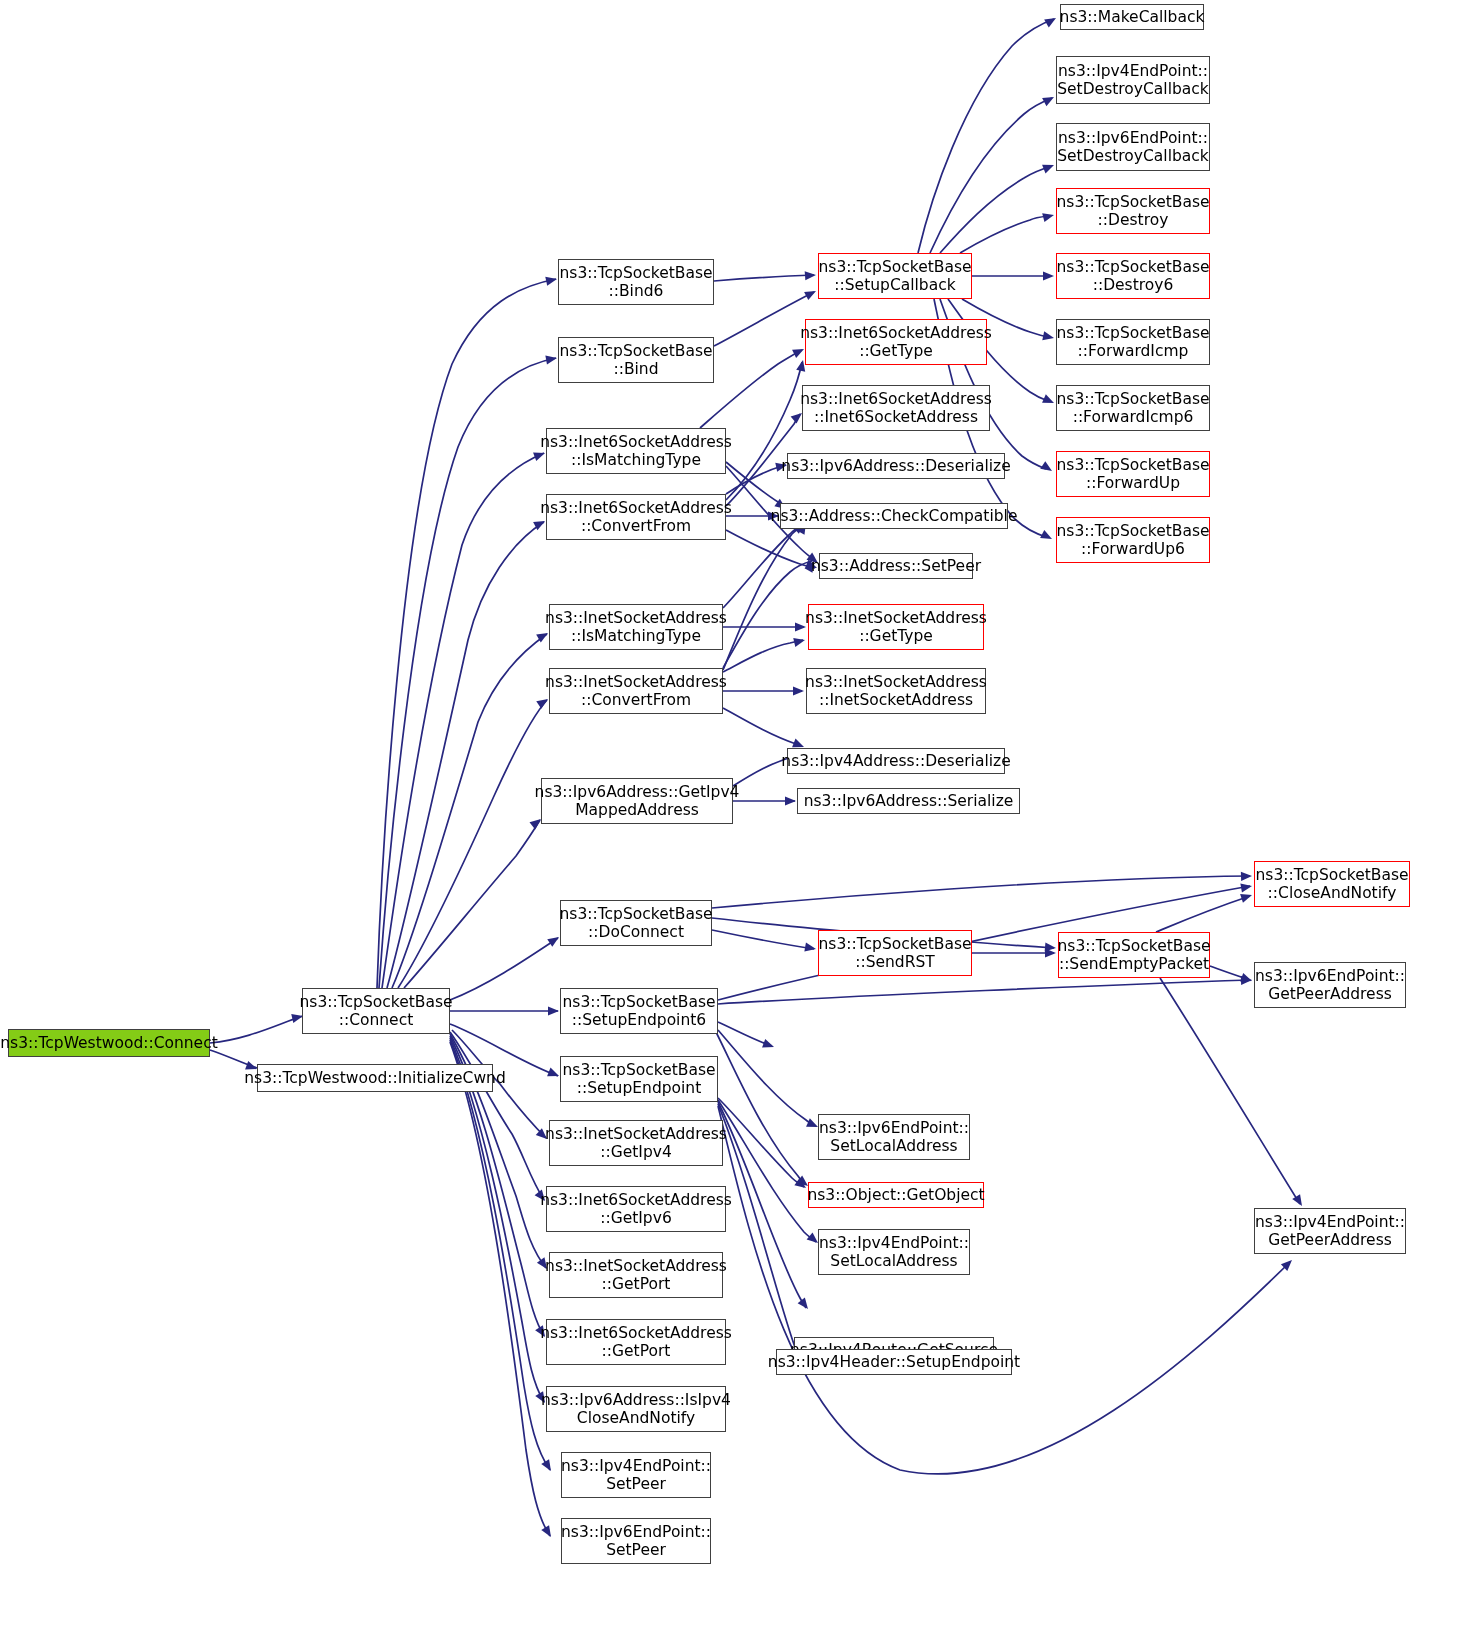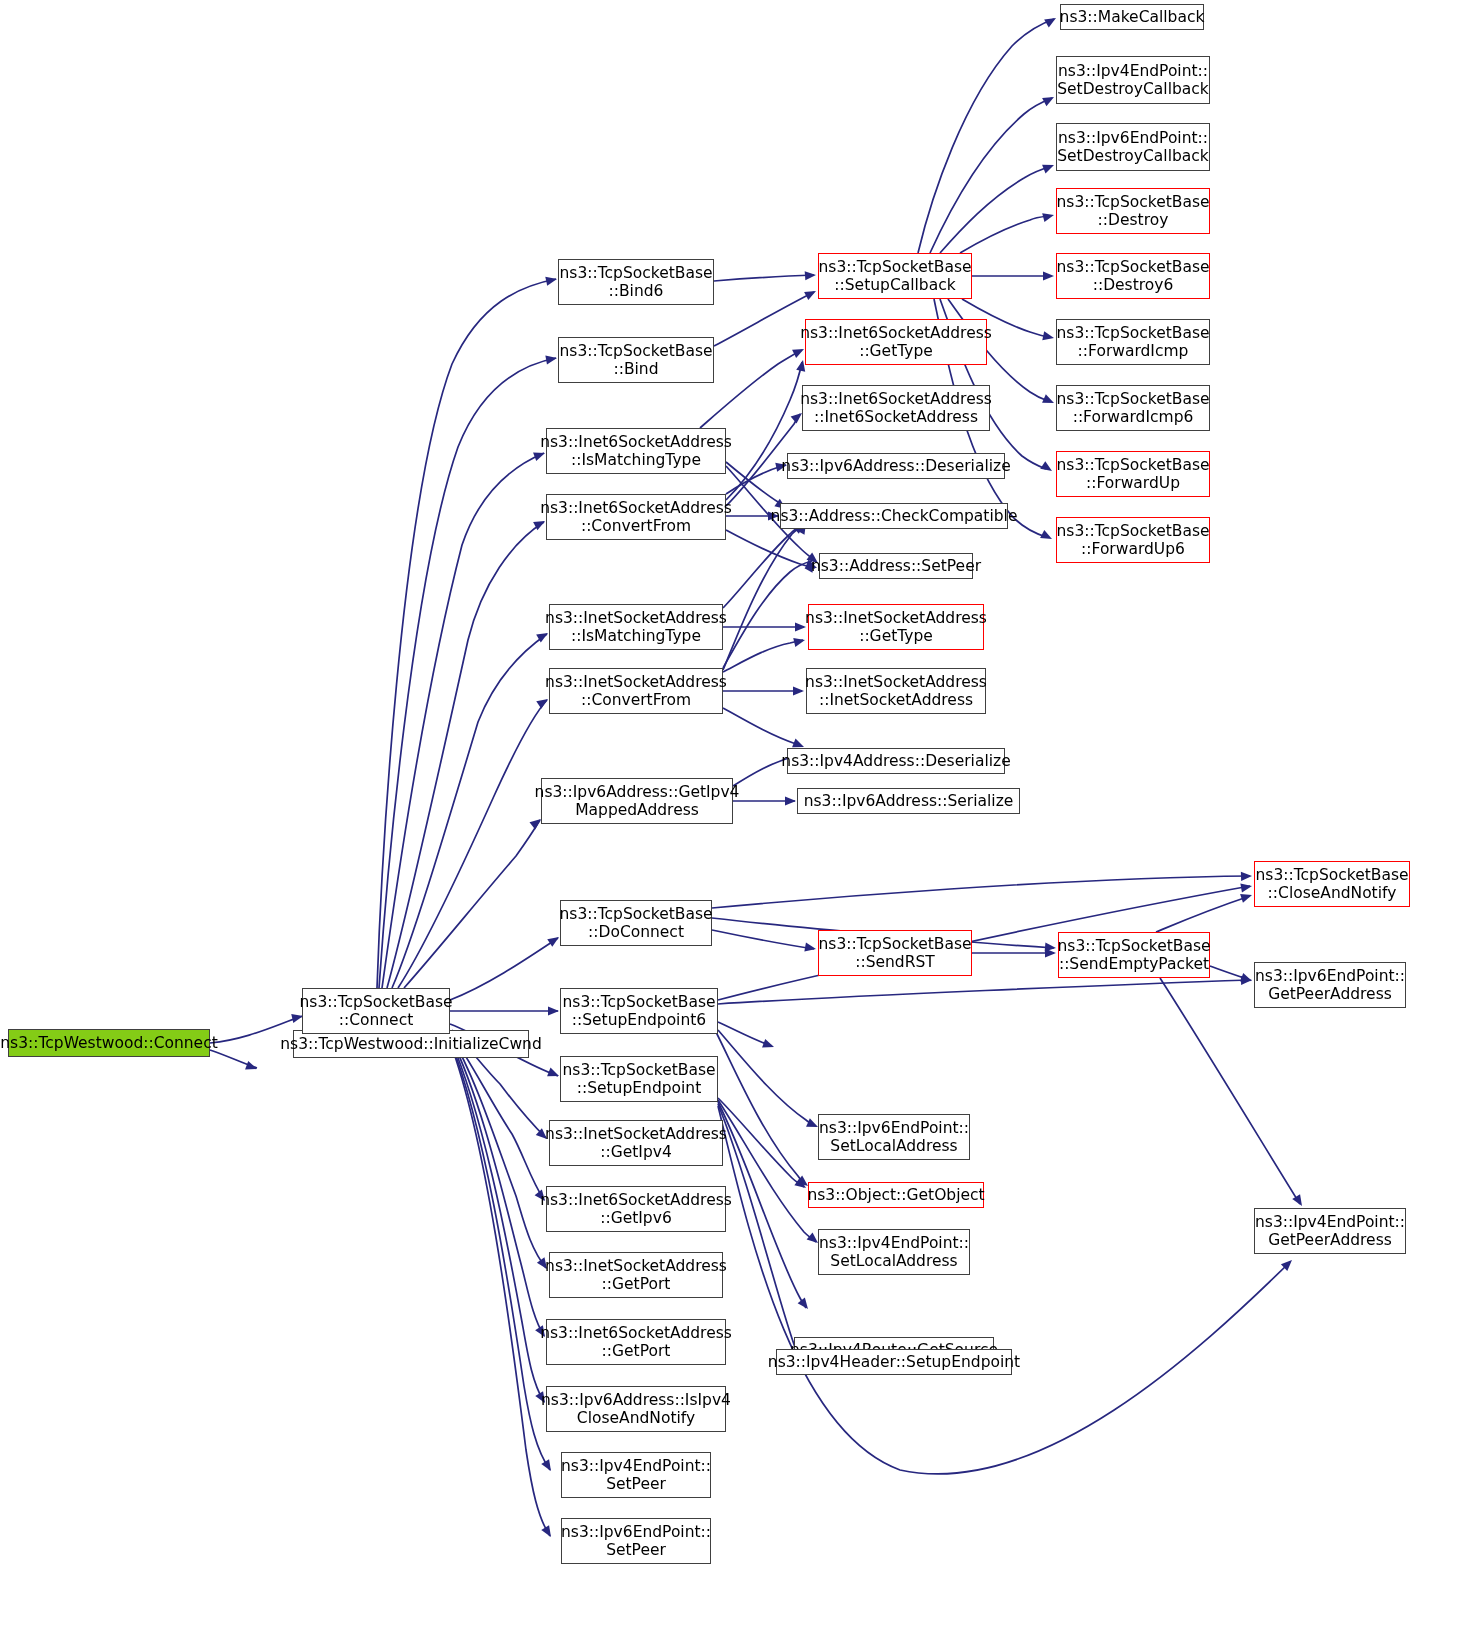--- a/index.html
+++ b/index.html
@@ -175,21 +175,21 @@
       <path d="M718,1100 C744,1140 772,1194 804,1232 C808,1236 812,1239 816,1242" fill="none" stroke="#27277f" stroke-width="1.7"></path>
       <polygon points="0,0 -11,-4.6 -11,4.6" fill="#27277f" transform="translate(818,1243) rotate(40)"></polygon>
       <path d="M718,1102 C748,1162 776,1254 800,1298 C802,1302 804,1305 806,1308" fill="none" stroke="#27277f" stroke-width="1.7"></path>
       <polygon points="0,0 -11,-4.6 -11,4.6" fill="#27277f" transform="translate(808,1309) rotate(52)"></polygon>
       <path d="M718,1104 C750,1184 780,1308 796,1350 C798,1354 800,1357 802,1360" fill="none" stroke="#27277f" stroke-width="1.7"></path>
       <polygon points="0,0 -11,-4.6 -11,4.6" fill="#27277f" transform="translate(804,1361) rotate(56)"></polygon>
       <path d="M718,1106 C746,1220 790,1430 900,1470 C1040,1500 1200,1350 1290,1262" fill="none" stroke="#27277f" stroke-width="1.7"></path>
       <polygon points="0,0 -11,-4.6 -11,4.6" fill="#27277f" transform="translate(1292,1260) rotate(-44)"></polygon>
     </svg>
 <div class="node current" style="left: 8px; top: 1029px; width: 202px; height: 28px;">ns3::TcpWestwood::Connect</div>
-    <div class="node" style="left: 257px; top: 1030px; width: 236px; height: 28px; margin-left: 36px;">ns3::TcpWestwood::InitializeCwnd</div>
+    <div class="node" style="left: 257px; top: 1064px; width: 236px; height: 28px;">ns3::TcpWestwood::InitializeCwnd</div>
     <div class="node" style="left: 302px; top: 988px; width: 148px; height: 46px;">ns3::TcpSocketBase
 ::Connect</div>
     <div class="node" style="left: 558px; top: 259px; width: 156px; height: 46px;">ns3::TcpSocketBase
 ::Bind6</div>
     <div class="node" style="left: 558px; top: 337px; width: 156px; height: 46px;">ns3::TcpSocketBase
 ::Bind</div>
     <div class="node" style="left: 546px; top: 428px; width: 180px; height: 46px;">ns3::Inet6SocketAddress
 ::IsMatchingType</div>
     <div class="node" style="left: 546px; top: 494px; width: 180px; height: 46px;">ns3::Inet6SocketAddress
 ::ConvertFrom</div>

